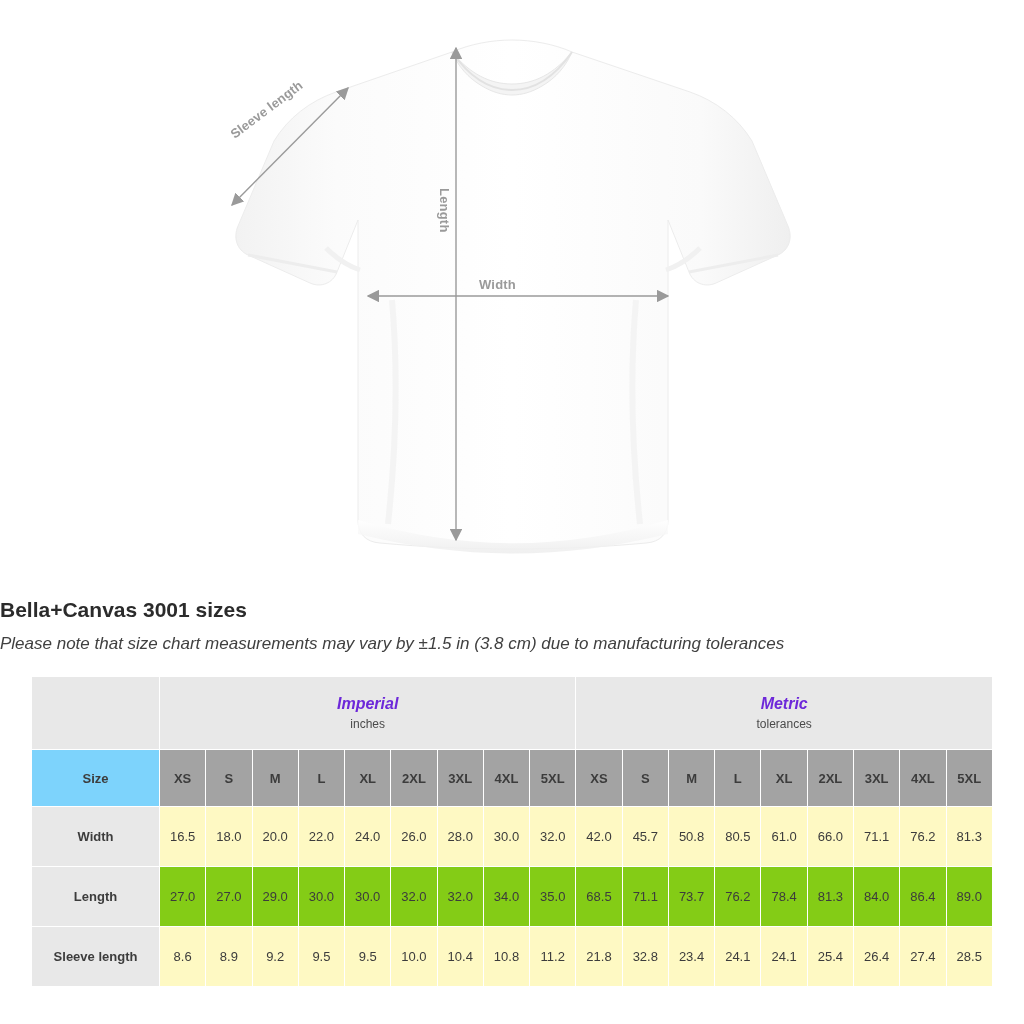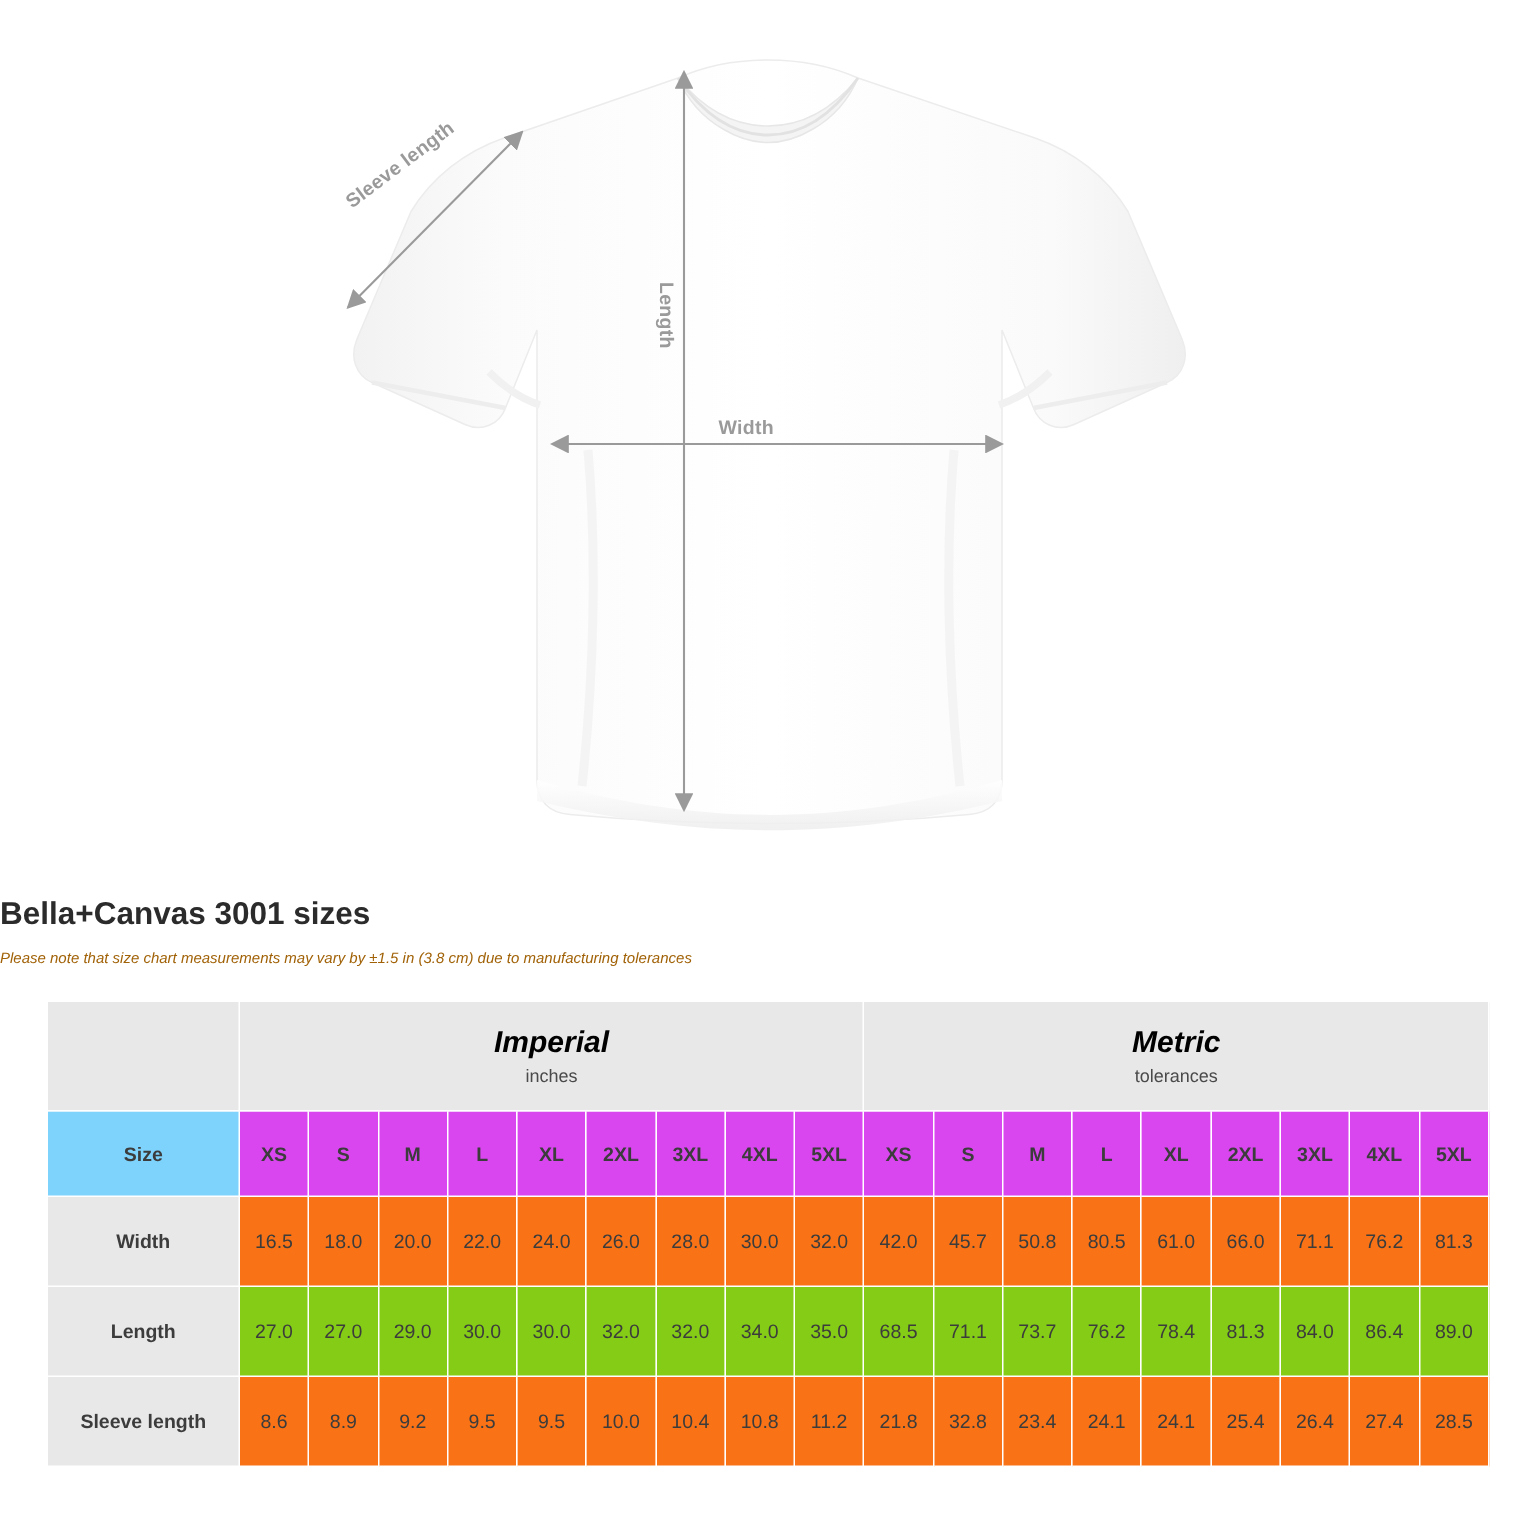--- a/index.html
+++ b/index.html
@@ -68,23 +68,23 @@
     text-align: left;
     margin-top: 8px;
   }
   .chart-title {
     font-size: 21px;
     font-weight: bold;
     color: #2b2b2b;
     margin: 0;
   }
   .chart-note {
-    font-size: 10px;
+    font-size: 17px;
     font-style: italic;
-    color: #a16207;
+    color: #404040;
     margin: 12px 0 0 0;
   }
 
   
   .table-wrap {
     margin: 22px auto 0 auto;
     width: 962px;
   }
   table.size-table {
     border-collapse: collapse;
@@ -97,51 +97,51 @@
     font-size: 13px;
     color: #3c3c3c;
     padding: 0;
   }
   .unit-cell {
     background: #e8e8e8;
     height: 72px;
     vertical-align: middle;
   }
   .unit-name {
-    font-size: 20px;
+    font-size: 16px;
     font-style: italic;
     font-weight: bold;
-    color: #000000;
+    color: #6d28d9;
     line-height: 1.15;
   }
   .unit-sub {
     font-size: 12px;
     color: #4a4a4a;
     margin-top: 3px;
   }
   .corner-cell {
     background: #e8e8e8;
   }
 
   tr.head-row td {
     height: 56px;
-    background: #d946ef;
+    background: #a3a3a3;
     font-weight: bold;
     font-size: 13px;
     color: #3c3c3c;
   }
   tr.head-row td.rowlabel {
     background: #7dd3fc;
   }
 
   tr.data-row td {
     height: 59px;
     font-size: 13px;
   }
-  tr.data-row.odd td { background: #f97316; }
+  tr.data-row.odd td { background: #fef9c3; }
   tr.data-row.even td { background: #84cc16; }
   tr.data-row td.rowlabel {
     font-weight: bold;
     background: #e8e8e8;
     font-size: 13px;
   }
   col.label-col { width: 128px; }
 </style>
 </head>
 <body>

